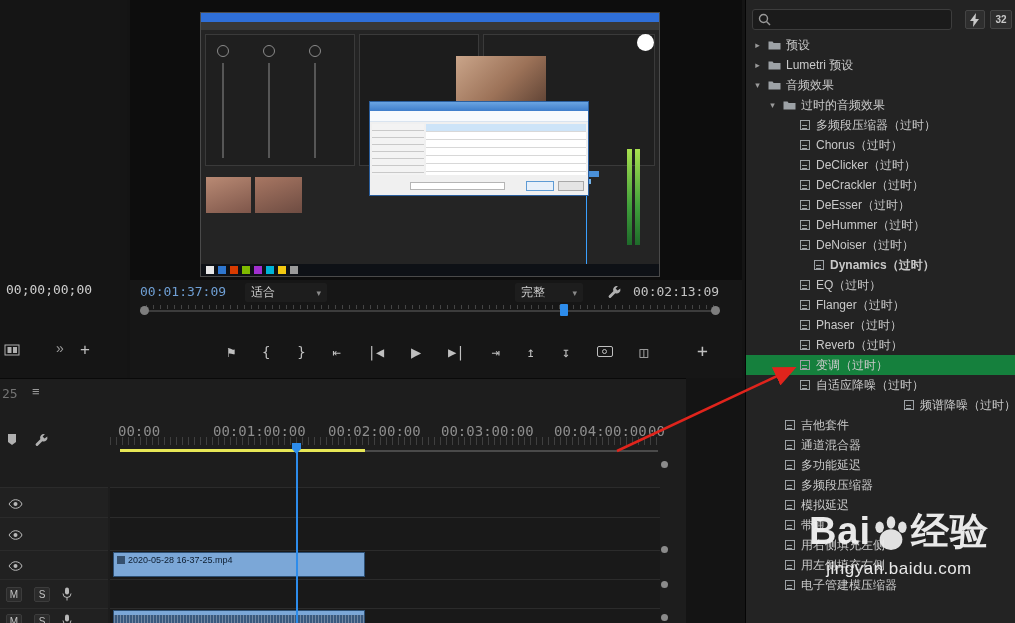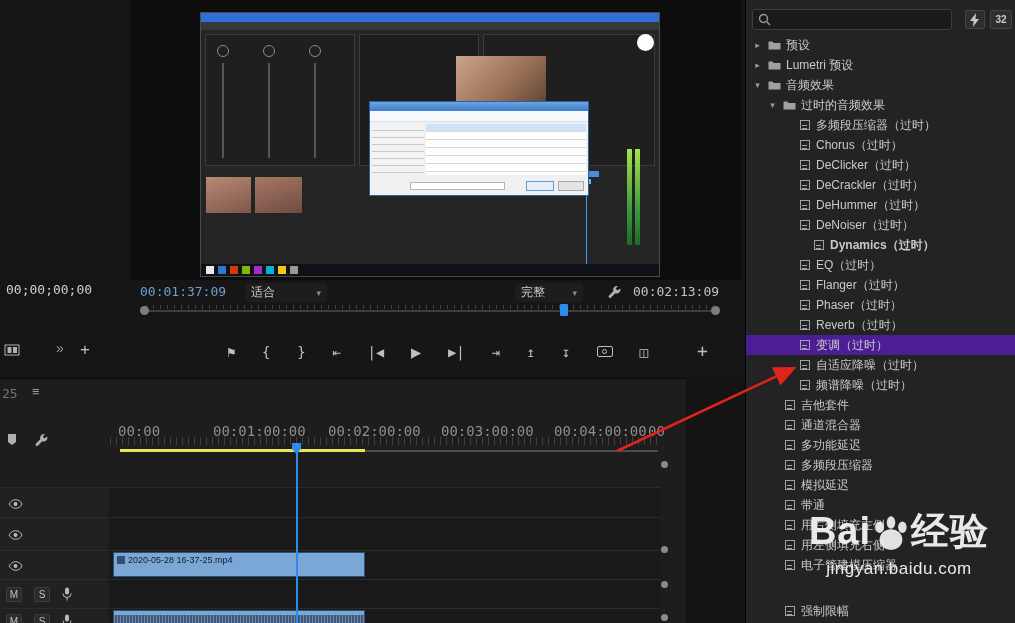--- a/index.html
+++ b/index.html
@@ -27,21 +27,21 @@
   .knob{position:absolute;top:3px;width:9px;height:9px;border-radius:50%;background:#7d7d7d}
   .tbtn{background:none;border:none;color:#bfbfbf;font-size:14px;cursor:pointer;font-family:"DejaVu Sans Mono",monospace;padding:2px}
   .tbtn.big{font-size:17px}
   .cam{display:inline-block;width:16px;height:11px;border:1.5px solid #bfbfbf;border-radius:2px;position:relative}
   .cam .lens{position:absolute;left:4.5px;top:1.5px;width:5px;height:5px;border:1.5px solid #bfbfbf;border-radius:50%}
   
   .searchbox{display:flex;align-items:center;gap:5px;padding:0 5px;background:#1b1b1b;border:1px solid #3d3d3d;border-radius:3px}
   .searchbox input{flex:1;background:transparent;border:none;outline:none;color:#d0d0d0;font-size:12px}
   .badge{display:flex;align-items:center;justify-content:center;background:#2e2e2e;border:1px solid #444;border-radius:2px;color:#c8c8c8;font-size:10px;font-weight:bold;cursor:pointer}
   .trow{display:flex;align-items:center;height:20px;gap:4px;cursor:pointer;white-space:nowrap}
-  .trow.sel{background:#4c1d95}
+  .trow.sel{background:#15803d}
   .twirl{width:11px;color:#9a9a9a;font-size:9px;text-align:center}
   .ticon{width:15px;display:flex;align-items:center;justify-content:center}
   .fxico{width:10px;height:10px;border:1px solid #9da2a6;position:relative}
   .fxico::after{content:"";position:absolute;left:1.5px;right:1.5px;top:2px;height:6px;background:repeating-linear-gradient(0deg,#9da2a6 0 1px,transparent 1px 3px)}
   .tlbl{color:#c9c9c9;font-size:12px}
   
   .rlbl{position:absolute;top:0;color:#8e8e8e;font-size:14px;font-family:"DejaVu Sans Mono",monospace}
   .ruler-ticks{position:absolute;left:110px;width:550px;top:436px;height:8px;background:repeating-linear-gradient(90deg,#3f3f3f 0 1px,transparent 1px 6px)}
   .trackrow{position:absolute;border-top:1px solid #2b2b2b}
   .togglebox{display:inline-flex;align-items:center;justify-content:center;width:16px;height:15px;background:#2b2b2b;border:1px solid #3c3c3c;border-radius:2px;color:#c2c2c2;font-size:10px;cursor:pointer}
@@ -241,20 +241,27 @@
           <span class="ticon">
             <span class="fxico"></span>
           </span>
           <span class="tlbl">DeCrackler（过时）</span>
         </div>
         <div class="trow" style="padding-left: 36px;">
           <span class="twirl"></span>
           <span class="ticon">
             <span class="fxico"></span>
           </span>
+          <span class="tlbl">DeEsser（过时）</span>
+        </div>
+        <div class="trow" style="padding-left: 36px;">
+          <span class="twirl"></span>
+          <span class="ticon">
+            <span class="fxico"></span>
+          </span>
           <span class="tlbl">DeHummer（过时）</span>
         </div>
         <div class="trow" style="padding-left: 36px;">
           <span class="twirl"></span>
           <span class="ticon">
             <span class="fxico"></span>
           </span>
           <span class="tlbl">DeNoiser（过时）</span>
         </div>
         <div class="trow" style="padding-left: 50px; font-weight: bold;">
@@ -299,21 +306,21 @@
           </span>
           <span class="tlbl">变调（过时）</span>
         </div>
         <div class="trow" style="padding-left: 36px;">
           <span class="twirl"></span>
           <span class="ticon">
             <span class="fxico"></span>
           </span>
           <span class="tlbl">自适应降噪（过时）</span>
         </div>
-        <div class="trow" style="padding-left: 36px;">
+        <div class="trow" style="padding-left: 36px; justify-content: flex-end;">
           <span class="twirl"></span>
           <span class="ticon">
             <span class="fxico"></span>
           </span>
           <span class="tlbl">频谱降噪（过时）</span>
         </div>
         <div class="trow" style="padding-left: 21px;">
           <span class="twirl"></span>
           <span class="ticon">
             <span class="fxico"></span>

